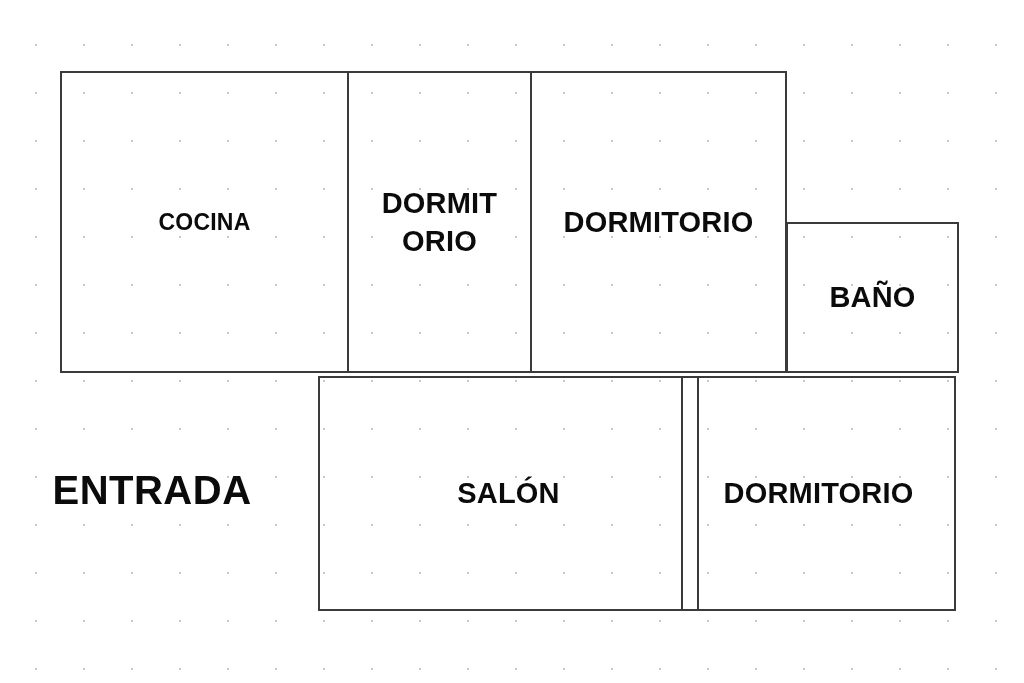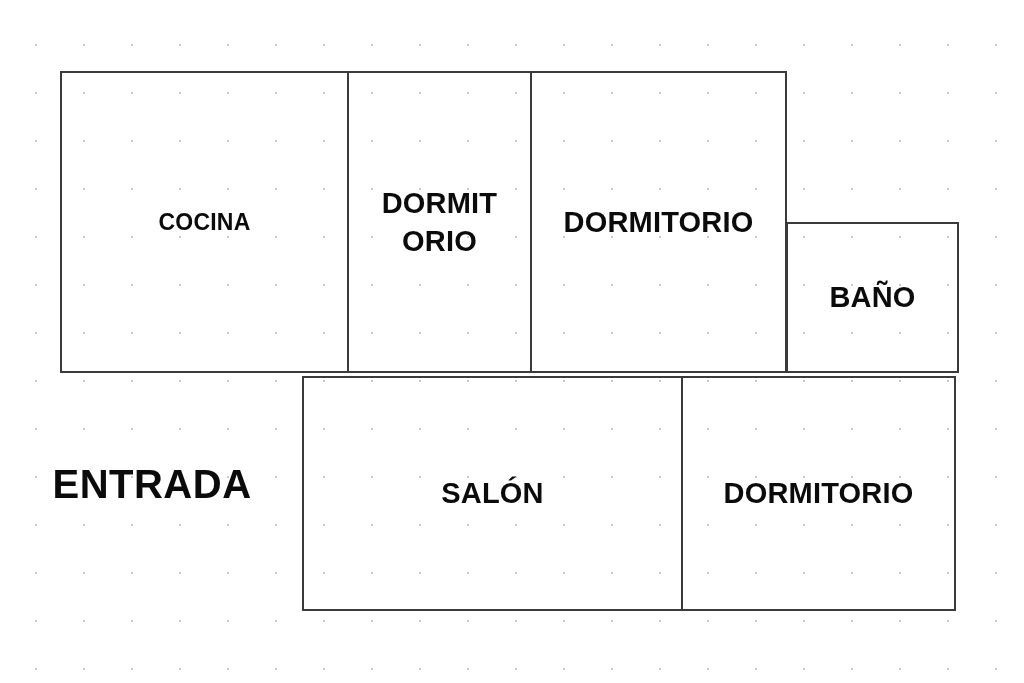--- a/index.html
+++ b/index.html
@@ -51,34 +51,34 @@
     letter-spacing: 0.2px;
     white-space: normal;
     word-break: break-all;
     padding: 0 4px;
   }
 
   
   .free-label {
     position: absolute;
     display: flex;
-    align-items: flex-start;
+    align-items: center;
     justify-content: center;
     text-align: center;
     font-weight: bold;
     color: #0b0b0b;
     letter-spacing: 0.5px;
   }
 
   
   #room-cocina   { left: 60px;  top: 71px;  width: 289px; height: 302px; }
   #room-dorm-1   { left: 347px; top: 71px;  width: 185px; height: 302px; }
   #room-dorm-2   { left: 530px; top: 71px;  width: 257px; height: 302px; }
   #room-bano     { left: 786px; top: 222px; width: 173px; height: 151px; }
-  #room-salon    { left: 302px; top: 376px; width: 381px; height: 235px; }
+  #room-salon    { left: 318px; top: 376px; width: 381px; height: 235px; }
   #room-dorm-3   { left: 681px; top: 376px; width: 275px; height: 235px; }
 
   #label-entrada { left: 14px;  top: 462px; width: 276px; height: 56px; }
 
   
   #room-cocina  .room-label { font-size: 23px; }
   #room-dorm-1  .room-label { font-size: 29px; max-width: 125px; }
   #room-dorm-2  .room-label { font-size: 29px; max-width: 218px; }
   #room-bano    .room-label { font-size: 29px; }
   #room-salon   .room-label { font-size: 29px; }

